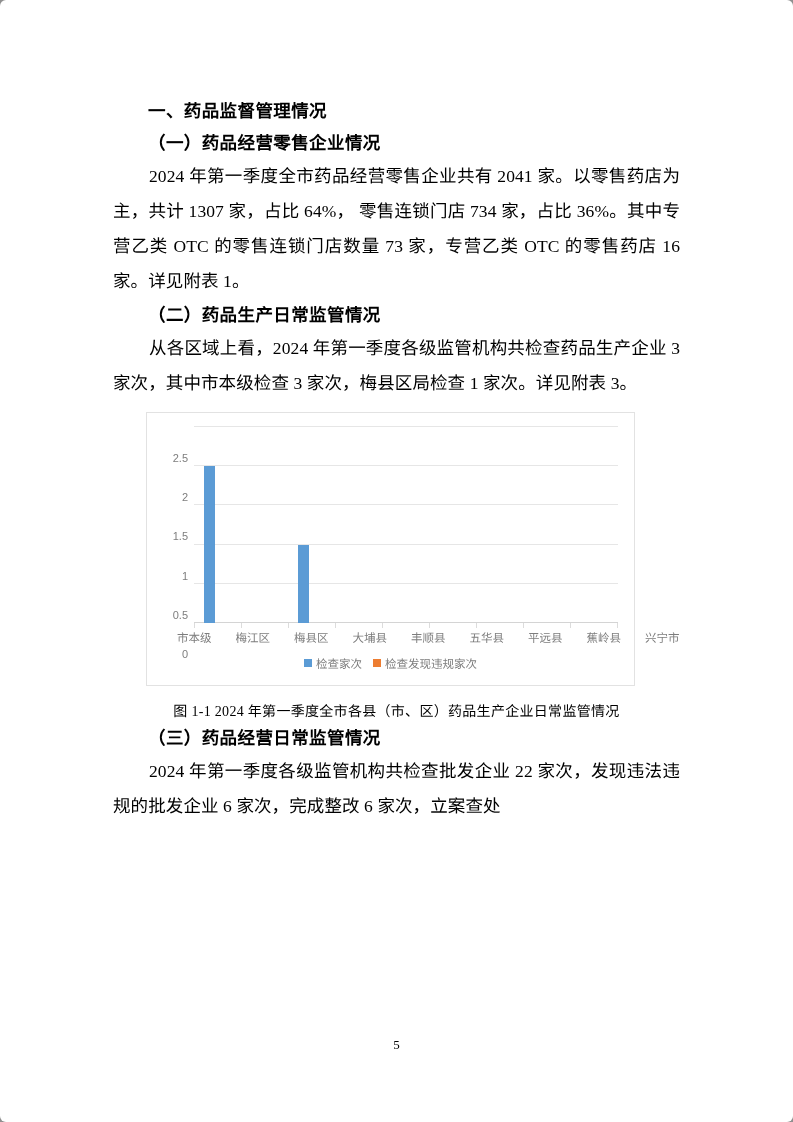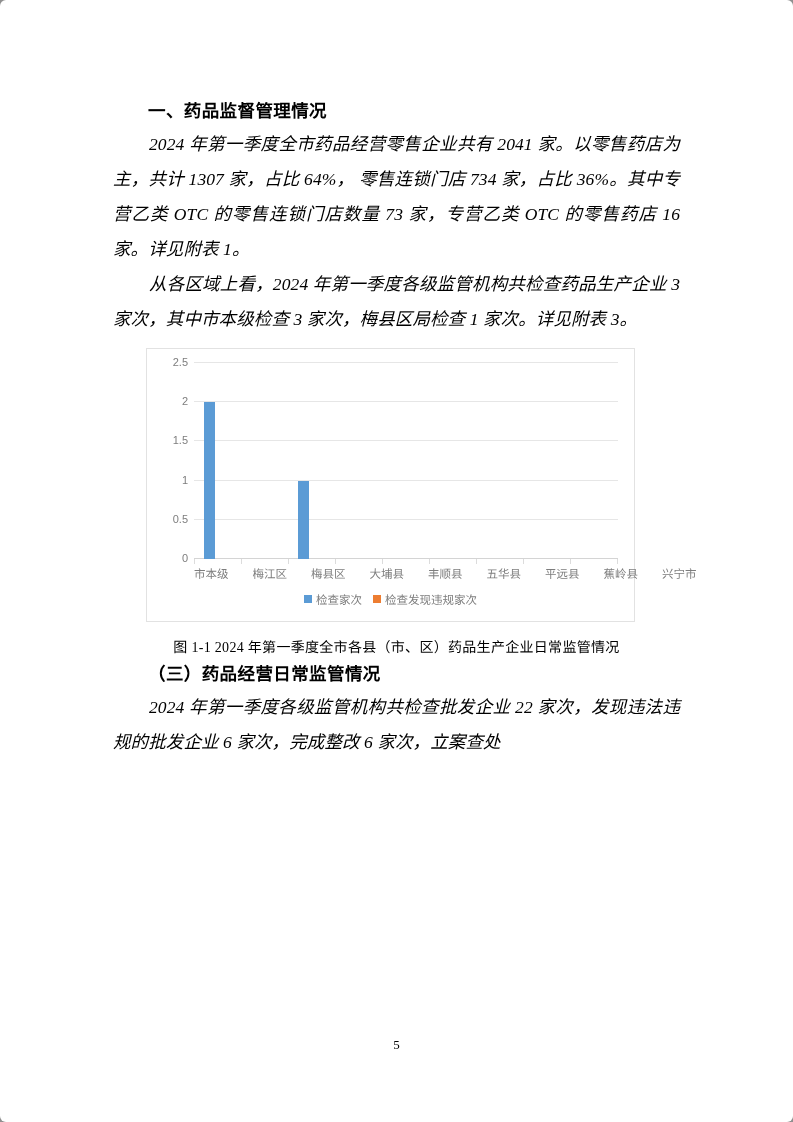--- a/index.html
+++ b/index.html
@@ -48,21 +48,20 @@
 
   
   .para {
     font-size: 17.5px;
     line-height: 35px;
     margin: 0;
     text-indent: 36px;
     text-align: justify;
     text-justify: inter-ideograph;
     letter-spacing: 0.1px;
-    font-style: italic;
   }
 
   
   .chart-wrap {
     position: relative;
     margin: 11px 0 0 33px;
     width: 489px;
     height: 274px;
     border: 1px solid #e2e2e2;
     background: #ffffff;
@@ -86,20 +85,21 @@
   .gridline.axis0 {
     background: #d4d4d4;
   }
   .ytick {
     position: absolute;
     right: calc(100% + 6px);
     transform: translateY(-50%);
     font-size: 11px;
     color: #7d7d7d;
     white-space: nowrap;
+    margin-top: 32px;
   }
   .bars {
     position: absolute;
     left: 0;
     right: 0;
     top: 0;
     bottom: 0;
     display: flex;
   }
   .barcell {
@@ -130,21 +130,21 @@
   .tickmarks > div {
     flex: 1 1 0;
     border-left: 1px solid #dcdcdc;
     height: 5px;
   }
   .tickmarks > div:last-child {
     border-right: 1px solid #dcdcdc;
   }
   .xlabels {
     position: absolute;
-    left: 47px;
+    left: 30px;
     right: 16px;
     top: 216px;
     display: flex;
     gap: 24px;
   }
   .xlabels > div {
     flex: 1 1 0;
     text-align: center;
     font-size: 11.5px;
     color: #7d7d7d;
@@ -197,22 +197,24 @@
   }
 </style>
 </head>
 <body>
 
 <div class="page">
   <div class="content">
 
     <h1 class="h1">一、药品监督管理情况</h1>
 
+    <h2 class="h2">（一）药品经营零售企业情况</h2>
     <p class="para">2024 年第一季度全市药品经营零售企业共有 2041 家。以零售药店为主，共计 1307 家，占比 64%， 零售连锁门店 734 家，占比 36%。其中专营乙类 OTC 的零售连锁门店数量 73 家，专营乙类 OTC 的零售药店 16 家。详见附表 1。</p>
 
+    <h2 class="h2">（二）药品生产日常监管情况</h2>
     <p class="para">从各区域上看，2024 年第一季度各级监管机构共检查药品生产企业 3 家次，其中市本级检查 3 家次，梅县区局检查 1 家次。详见附表 3。</p>
 
     <div class="chart-wrap">
       <div class="plot">
         <div class="gridlines">
             <div class="gridline axis0" style="bottom: 0%;">
               <span class="ytick">0</span>
             </div>
             <div class="gridline" style="bottom: 20%;">
               <span class="ytick">0.5</span>

